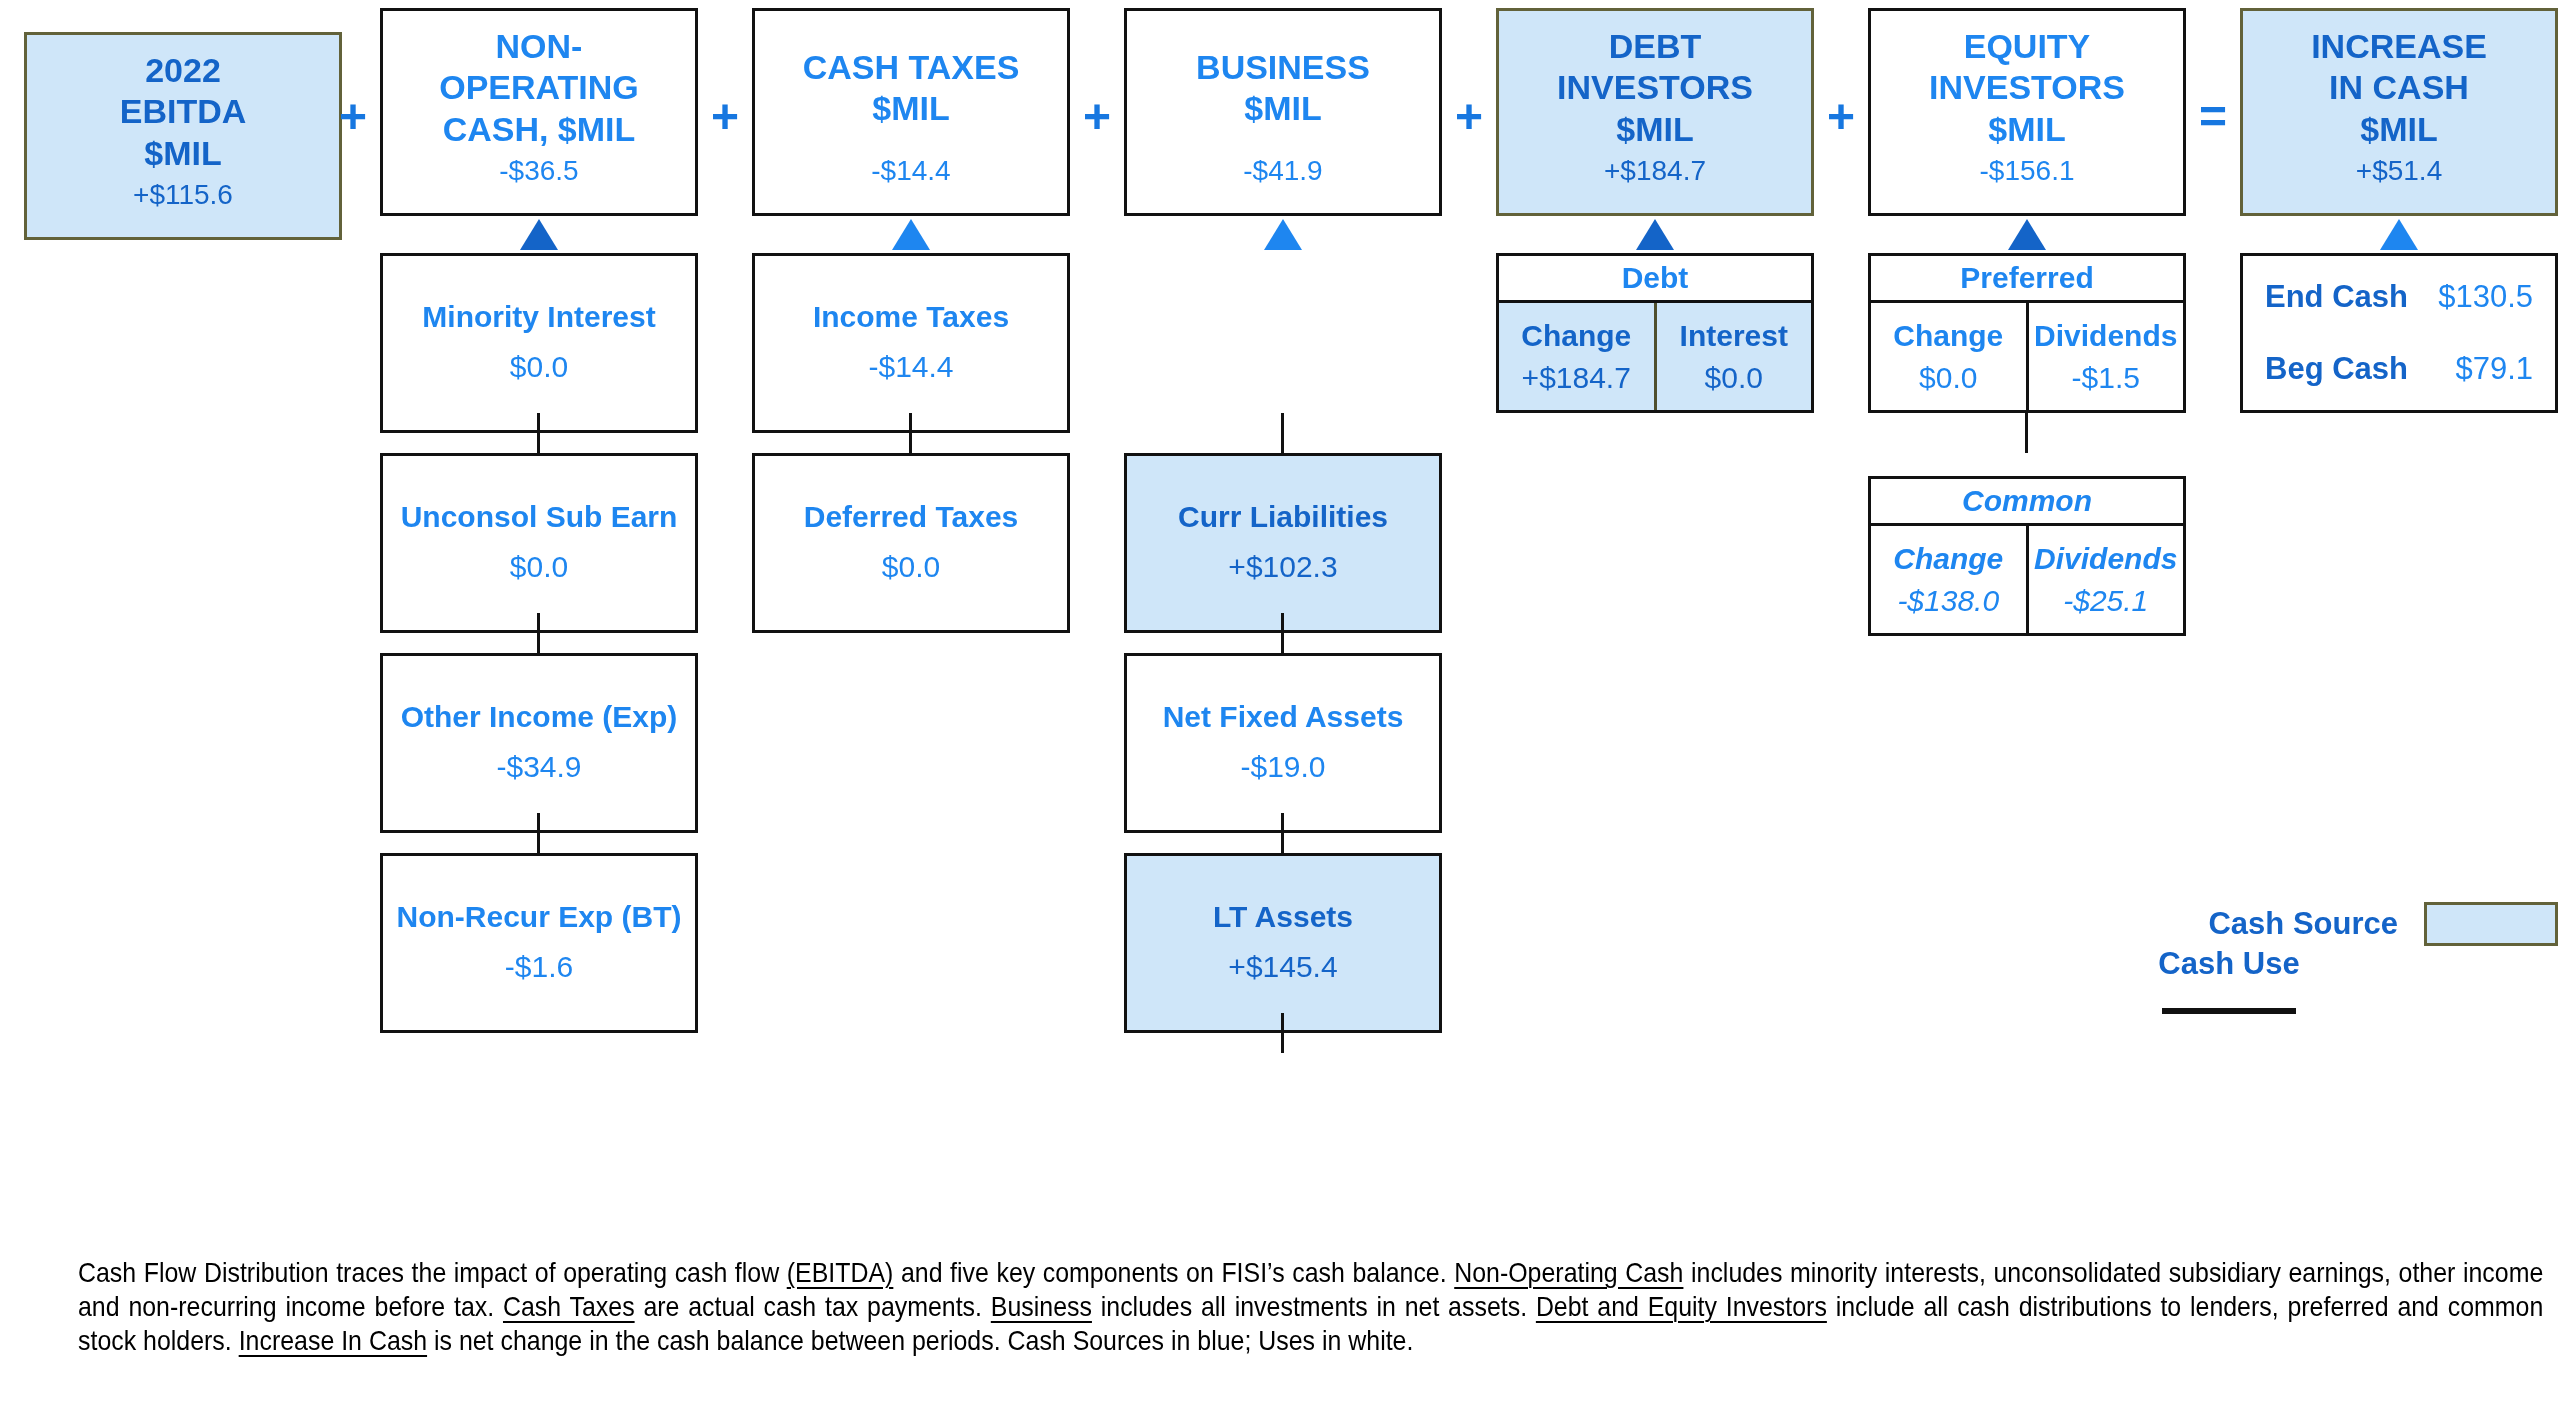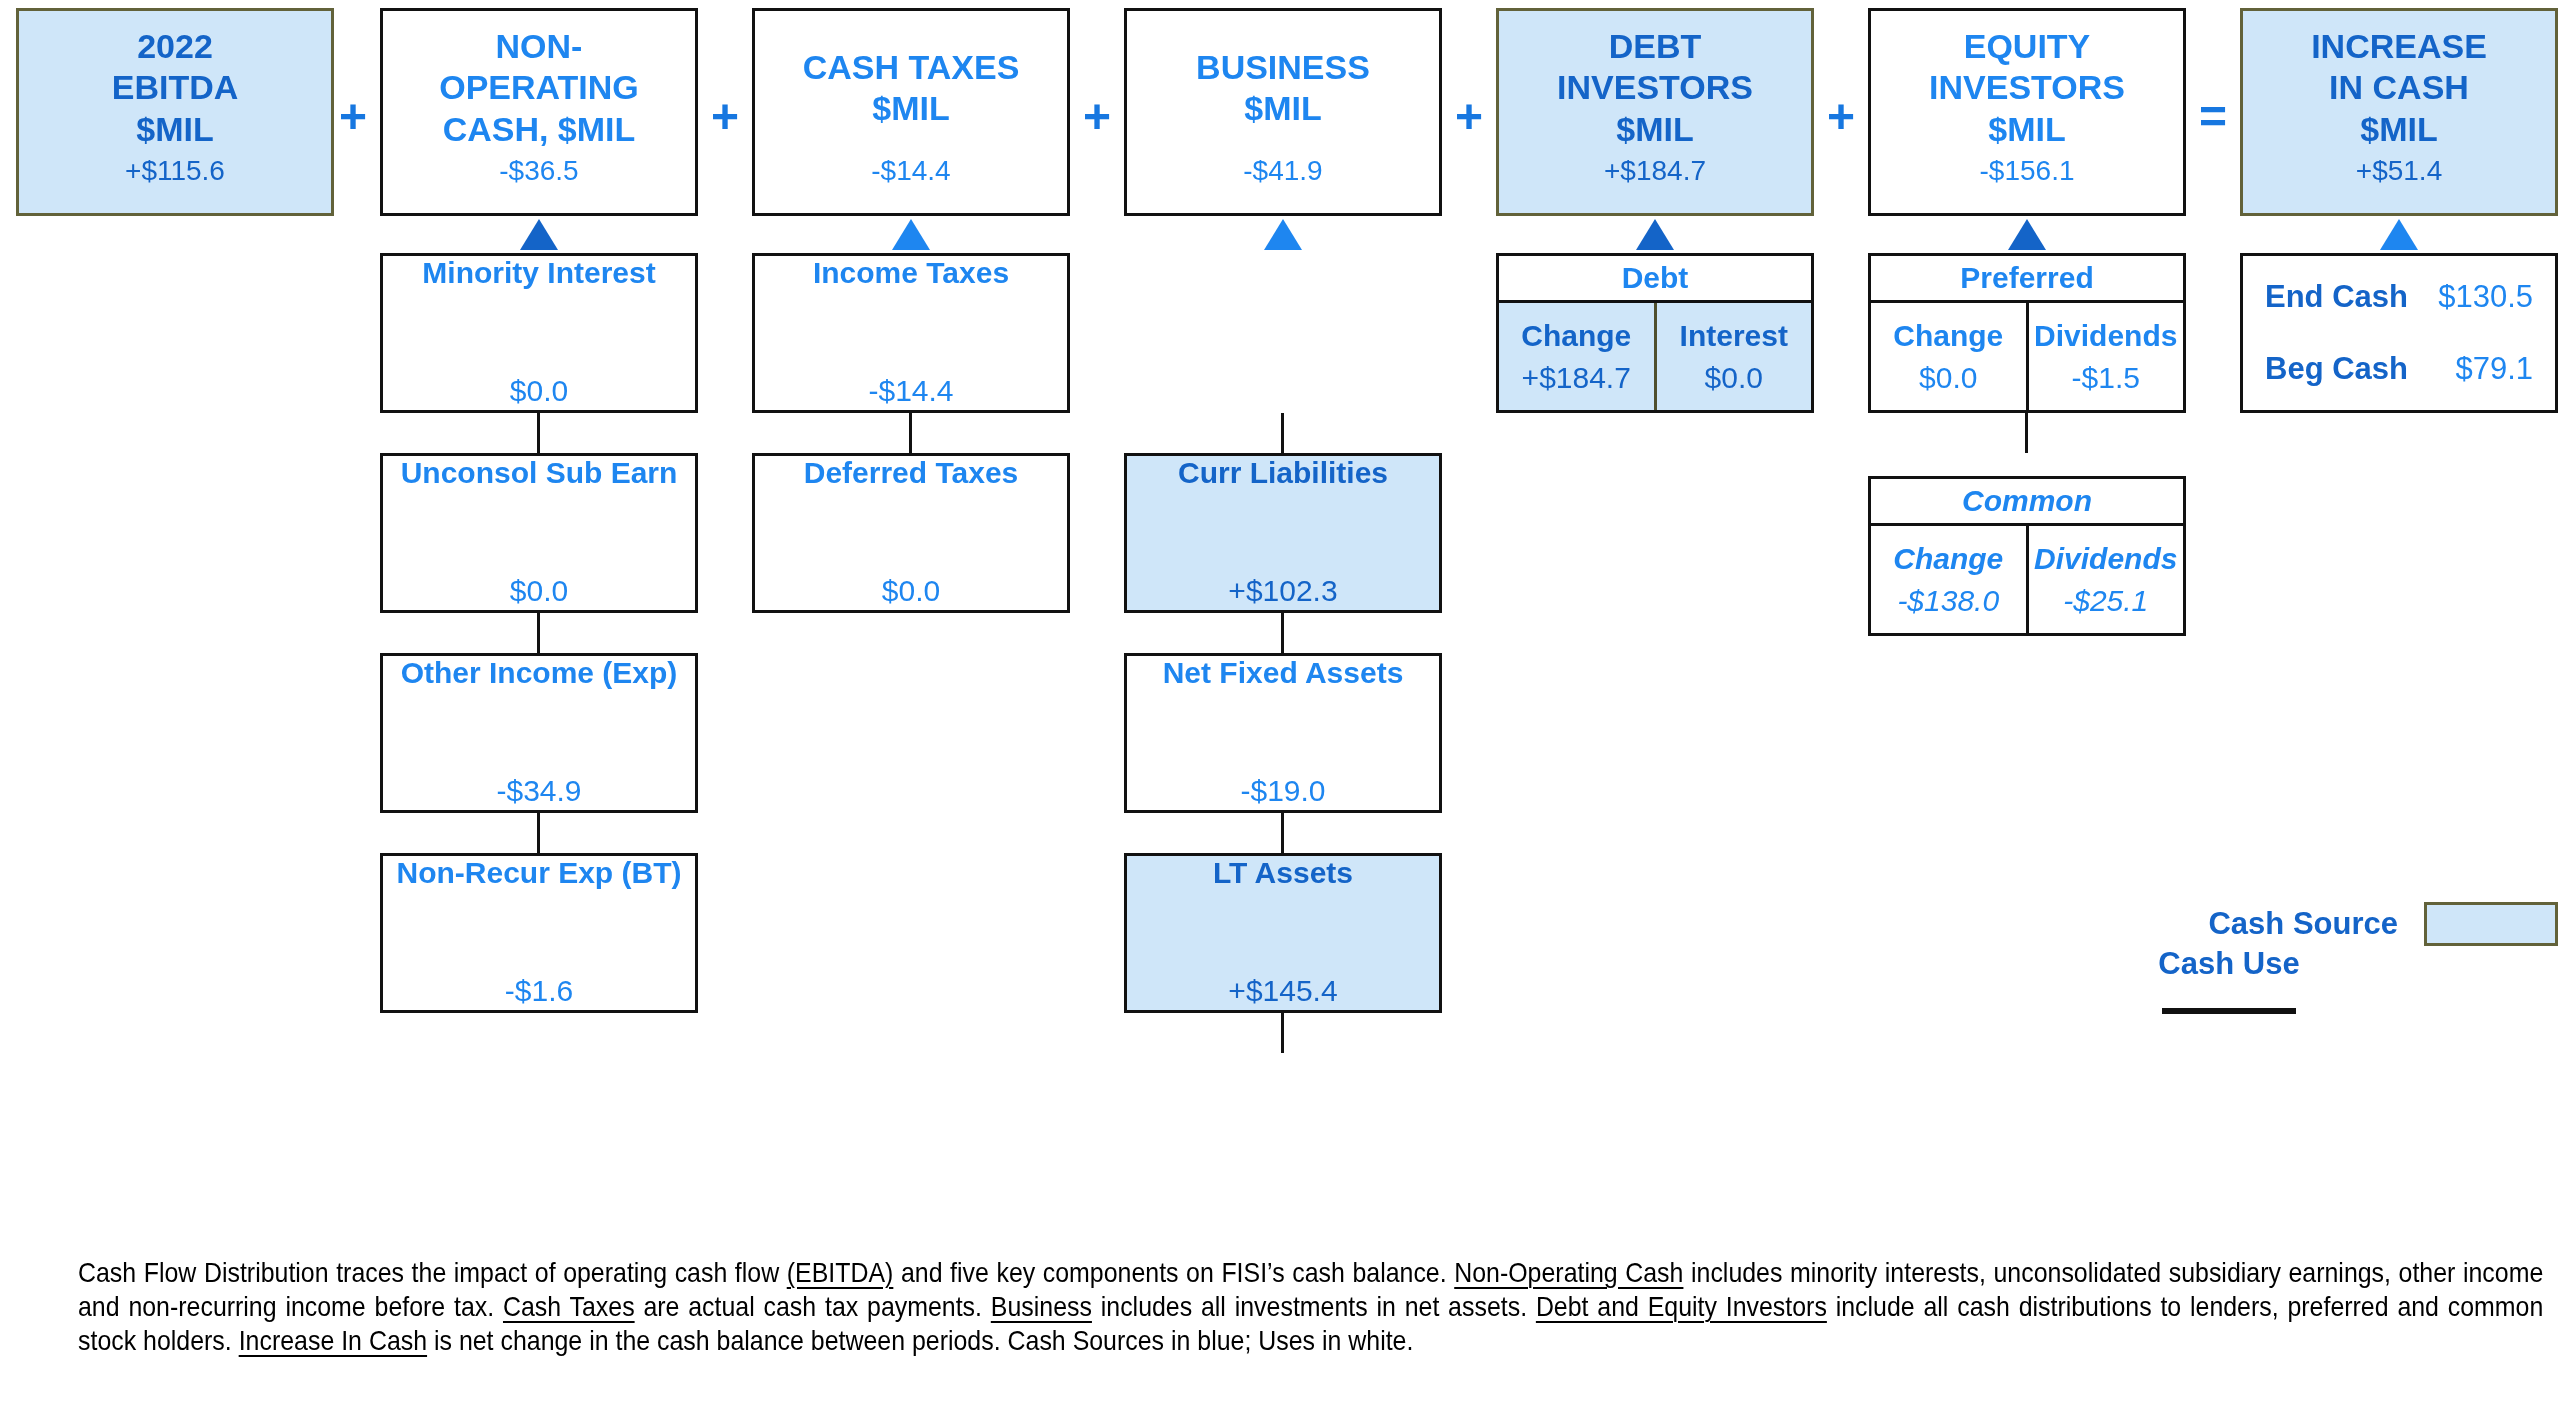--- a/index.html
+++ b/index.html
@@ -23,21 +23,21 @@
   .box.fill{background:var(--fill-blue);}
   .box.olive{border-color:var(--border-olive);}
   .topbox{top:8px;height:208px;padding:10px 4px 22px;justify-content:space-between;}
   .topbox .title{
     flex:1;display:flex;align-items:center;justify-content:center;text-align:center;
     white-space:pre-line;font-weight:bold;font-size:34px;line-height:1.22;
     color:var(--accent-bright);
   }
   .topbox .bigval{font-weight:normal;font-size:28px;color:var(--accent-bright);margin-bottom:4px;}
   .box.fill .title,.box.fill .bigval{color:var(--accent-dark);}
-  .subbox{height:160px;justify-content:space-between;gap:16px;padding-bottom:2px;}
+  .subbox{height:180px;justify-content:center;gap:16px;padding-bottom:2px;}
   .subbox .sublabel{font-weight:bold;font-size:30px;color:var(--accent-bright);text-align:center;}
   .subbox .subval{font-size:30px;color:var(--accent-bright);}
   .subbox.fill .sublabel,.subbox.fill .subval{color:var(--accent-dark);}
   .tri{position:absolute;width:0;height:0;top:219px;
     border-left:19px solid transparent;border-right:19px solid transparent;
     border-bottom:31px solid var(--accent-bright);}
   .tri.dark{border-bottom-color:var(--accent-dark);}
   .vline{position:absolute;width:3px;background:var(--line-black);}
   .op{
     position:absolute;transform:translate(-50%,-50%);
@@ -70,21 +70,21 @@
     transform:scaleX(0.89);transform-origin:left top;
     font-size:28px;line-height:1.22;color:#000;text-align:justify;
   }
   .footnote .u{text-decoration:underline;text-underline-offset:5px;text-decoration-thickness:2px;}
 </style>
 </head>
 <body>
 
 <div class="canvas">
 
-  <div class="box topbox fill olive" style="left:16px;">
+  <div class="box topbox fill olive" style="left:24px;margin-top:24px;">
     <div class="title">2022
 EBITDA
 $MIL</div>
     <div class="bigval">+$115.6</div>
   </div>
   <div class="box topbox" style="left:380px;">
     <div class="title">NON-
 OPERATING
 CASH, $MIL</div>
     <div class="bigval">-$36.5</div>

